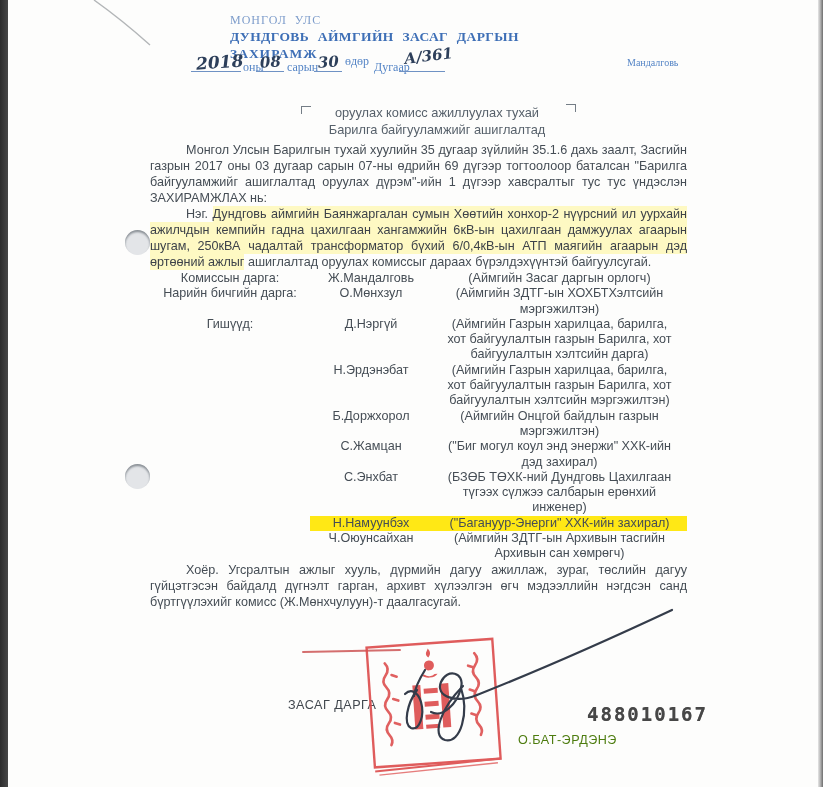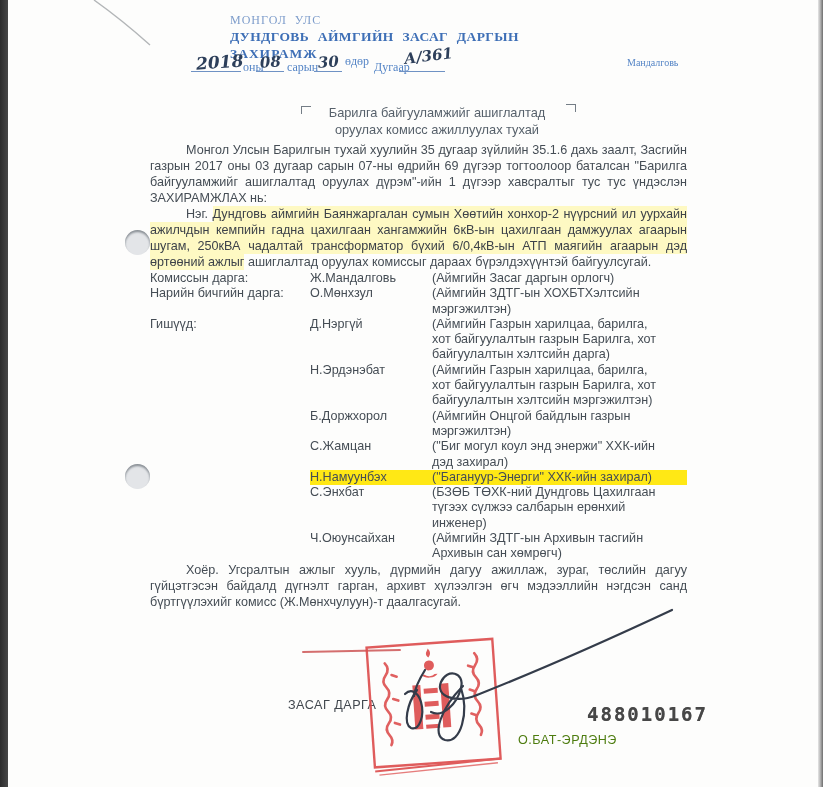--- a/index.html
+++ b/index.html
@@ -39,21 +39,21 @@
   .corner.cl{left:301px;top:106px;border-left:1.6px solid #747d86;}
   .corner.cr{left:566px;top:104px;border-right:1.6px solid #747d86;}
 
   
   .flow{position:absolute;left:150px;top:142px;width:537px;color:#454d55;
         font-size:12.6px;line-height:16px;text-align:justify;}
   .flow p{margin:0;text-indent:36px;}
   mark{background:#fef9c3;color:#3d4249;padding:1px 0;
        -webkit-box-decoration-break:clone;box-decoration-break:clone;}
 
-  .clist{margin-top:1px;line-height:15.3px;text-align:left;}
+  .clist{margin-top:1px;line-height:15.3px;text-align:center;}
   .crow{display:flex;align-items:flex-start;}
   .c-label{width:160px;flex:none;}
   .c-name{width:122px;flex:none;}
   .c-desc{width:255px;flex:none;white-space:pre-line;}
   .c-name.hl{background:#ffe815;}
   .c-desc.hl{background:#ffe815;}
   .p-two{margin-top:2px;}
 
   
   .red-underline{position:absolute;left:302px;top:650px;width:99px;height:2px;
@@ -99,22 +99,22 @@
 
   <span class="blue-lbl" style="left:374px;top:60px;">Дугаар</span>
   <span class="hw" style="left:404px;top:47px;font-size:15px;transform:rotate(-7deg);">А/361</span>
   <div class="uline" style="left:399px;top:70px;width:46px;"></div>
 
   <span class="blue-lbl" style="left:627px;top:57px;font-size:10px;">Мандалговь</span>
 
   <div class="corner cl"></div>
   <div class="corner cr"></div>
   <div class="doc-title">
+    <div>оруулах комисс ажиллуулах тухай</div>
     <div>Барилга байгууламжийг ашиглалтад</div>
-    <div>оруулах комисс ажиллуулах тухай</div>
   </div>
 
   <div class="flow">
     <p>Монгол Улсын Барилгын тухай хуулийн 35 дугаар зүйлийн 35.1.6 дахь заалт, Засгийн газрын 2017 оны 03 дугаар сарын 07-ны өдрийн 69 дүгээр тогтоолоор баталсан "Барилга байгууламжийг ашиглалтад оруулах дүрэм"-ийн 1 дүгээр хавсралтыг тус тус үндэслэн ЗАХИРАМЖЛАХ нь:</p>
     <p><span>Нэг. </span><mark>Дундговь аймгийн Баянжаргалан сумын Хөөтийн хонхор-2 нүүрсний ил уурхайн ажилчдын кемпийн гадна цахилгаан хангамжийн 6кВ-ын цахилгаан дамжуулах агаарын шугам, 250кВА чадалтай трансформатор бүхий 6/0,4кВ-ын АТП маягийн агаарын дэд өртөөний ажлыг</mark><span> ашиглалтад оруулах комиссыг дараах бүрэлдэхүүнтэй байгуулсугай.</span></p>
 
     <div class="clist">
         <div class="crow">
       <div class="c-label">Комиссын дарга:</div>
       <div class="c-name">Ж.Мандалговь</div>
@@ -147,29 +147,29 @@
 мэргэжилтэн)</div>
     </div>
         <div class="crow">
       <div class="c-label"></div>
       <div class="c-name">С.Жамцан</div>
       <div class="c-desc">("Биг могул коул энд энержи" ХХК-ийн
 дэд захирал)</div>
     </div>
         <div class="crow">
       <div class="c-label"></div>
-      <div class="c-name hl">Н.Намуунбэх</div>
-      <div class="c-desc hl">("Багануур-Энерги" ХХК-ийн захирал)</div>
-    </div>
-        <div class="crow">
-      <div class="c-label"></div>
       <div class="c-name">С.Энхбат</div>
       <div class="c-desc">(БЗӨБ ТӨХК-ний Дундговь Цахилгаан
 түгээх сүлжээ салбарын ерөнхий
 инженер)</div>
+    </div>
+        <div class="crow">
+      <div class="c-label"></div>
+      <div class="c-name hl">Н.Намуунбэх</div>
+      <div class="c-desc hl">("Багануур-Энерги" ХХК-ийн захирал)</div>
     </div>
         <div class="crow">
       <div class="c-label"></div>
       <div class="c-name">Ч.Оюунсайхан</div>
       <div class="c-desc">(Аймгийн ЗДТГ-ын Архивын тасгийн
 Архивын сан хөмрөгч)</div>
     </div>
       </div>
 
     <p class="p-two">Хоёр. Угсралтын ажлыг хууль, дүрмийн дагуу ажиллаж, зураг, төслийн дагуу гүйцэтгэсэн байдалд дүгнэлт гарган, архивт хүлээлгэн өгч мэдээллийн нэгдсэн санд бүртгүүлэхийг комисс (Ж.Мөнхчулуун)-т даалгасугай.</p>

